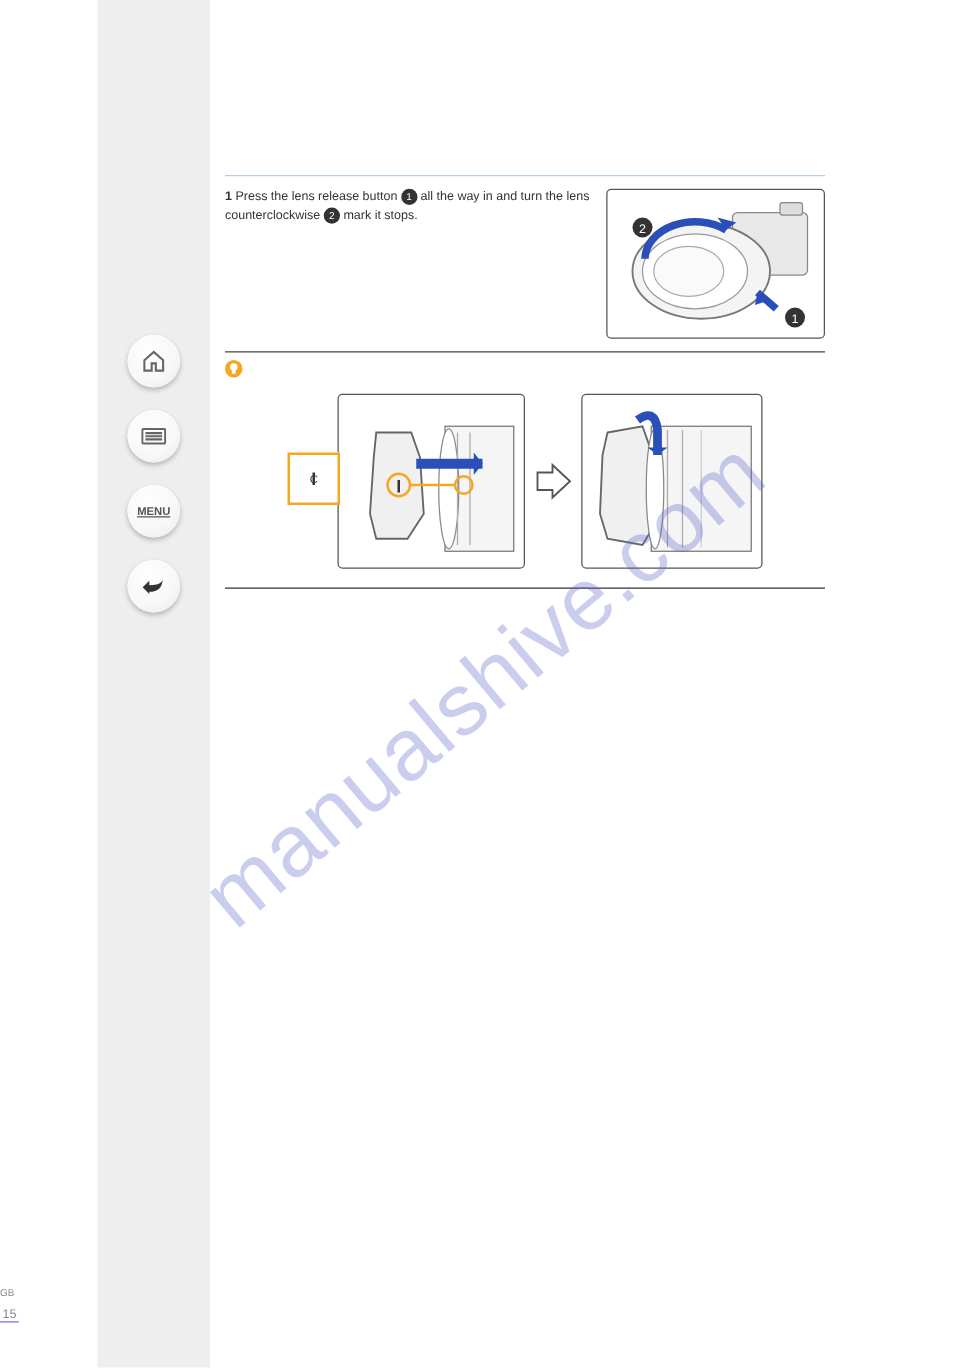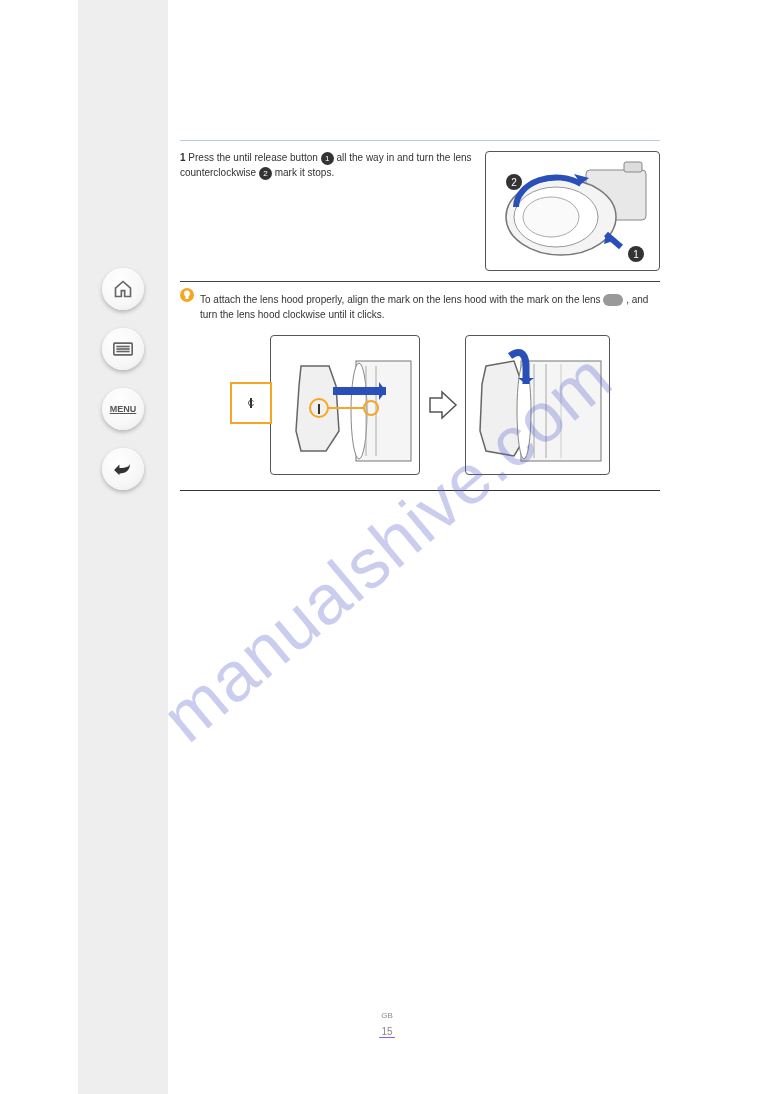--- a/index.html
+++ b/index.html
@@ -115,22 +115,21 @@
     transform: translate(-50%, -50%) rotate(-40deg);
     font-size: 70px;
     color: rgba(90, 100, 200, 0.32);
     font-family: Arial, sans-serif;
     pointer-events: none;
     white-space: nowrap;
     letter-spacing: 1px;
   }
   .footer {
     position: absolute;
-    left: 0; right: 0; bottom: 56px;
-    text-align: center;
+    left: 0; right: 0; bottom: 36px;
     font-size: 10px;
     color: #888;
   }
   .footer .gb { font-size: 8px; vertical-align: super; }
   .footer .pg { border-bottom: 1px solid #8b5cf6; padding: 0 2px; display: inline-block; margin-top: 2px;}
 </style>
 </head>
 <body>
 
 <div class="sidebar">
@@ -159,21 +158,21 @@
 
 <div class="content">
 
   <hr class="hr-blue">
 
   <div class="row1">
     <div class="row1-text">
       <span class="numlabel">
           <b>1</b>
         </span>
-      <span>Press the until release button</span>
+      <span>Press the lens release button</span>
       <span class="numcircle">1</span>
       <span>all the way in and turn the lens counterclockwise</span>
       <span class="numcircle">2</span>
       <span>mark it stops.</span>
     </div>
 
     <div class="img-box1">
       <svg width="175" height="120" viewBox="0 0 175 120">
 
         <rect x="100" y="18" width="60" height="50" rx="4" fill="#e8e8e8" stroke="#888"></rect>
@@ -200,25 +199,20 @@
   <hr class="hr-black">
 
   <div class="tip-row">
     <div class="bulb">
       <svg width="8" height="10" viewBox="0 0 8 10">
           <circle cx="4" cy="3.5" r="3" fill="#fff"></circle>
           <rect x="2.5" y="6" width="3" height="3" fill="#fff"></rect>
         </svg>
     </div>
     <div style="flex:1">
-      <div class="tip-body">
-        <span>To attach the lens hood properly, align the mark on the lens hood with the mark on the lens</span>
-        <span class="mark-c"></span>
-        <span>, and turn the lens hood clockwise until it clicks.</span>
-      </div>
     </div>
   </div>
 
   <div class="img-box2">
     <div class="panel" style="left:40px;top:5px;width:150px;height:140px">
       <svg width="150" height="140" viewBox="0 0 150 140">
 
         <path d="M 30 30 L 58 30 L 65 50 L 68 95 L 55 115 L 30 115 L 25 95 L 28 50 Z" fill="#f0f0f0" stroke="#666" stroke-width="1.5"></path>
         <line x1="48" y1="68" x2="48" y2="78" stroke="#333" stroke-width="2"></line>
 

